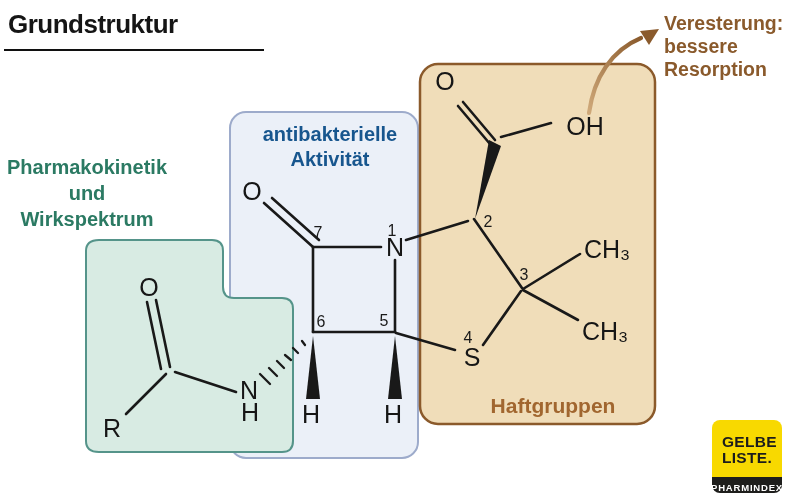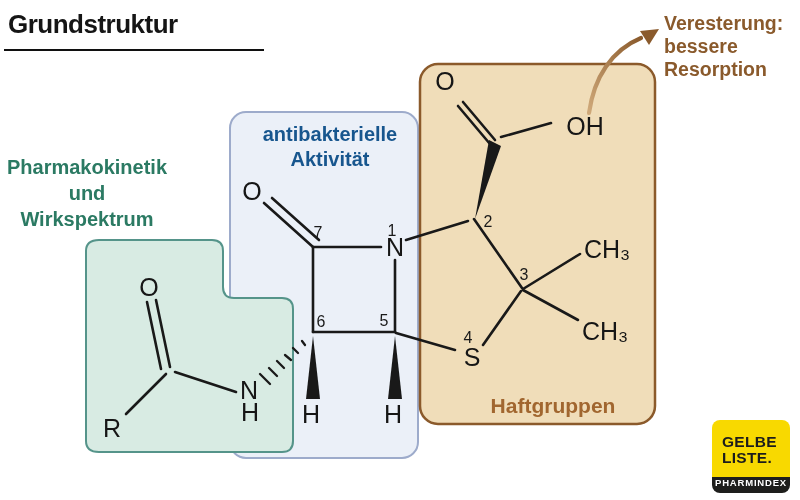--- a/index.html
+++ b/index.html
@@ -6,24 +6,24 @@
   body{font-family:"Liberation Sans",sans-serif;background:#ffffff;}
   .canvas{position:relative;width:800px;height:500px;background:#ffffff;overflow:hidden;}
   .title-block{position:absolute;left:8px;top:4px;color:#151515;}
   .title-line{font-size:26px;font-weight:bold;line-height:40px;letter-spacing:-0.5px;}
   .title-underline{width:260px;height:2px;background:#101010;margin-top:5px;margin-left:-4px;}
   svg{position:absolute;left:0;top:0;}
   svg text{font-family:"Liberation Sans","DejaVu Sans",sans-serif;}
   .atom{font-size:25px;fill:#161616;}
   .num{font-size:16px;fill:#1a1a1a;}
   .ann{font-weight:bold;}
-  .logo{position:absolute;left:712px;top:420px;width:78px;height:73px;}
+  .logo{position:absolute;left:712px;top:420px;width:70px;height:73px;}
   .logo-yellow{height:57px;border-radius:8px 8px 0 0;padding:14px 0 0 10px;box-sizing:border-box;}
   .logo-line{font-size:15.5px;font-weight:bold;color:#1c1c1c;line-height:16px;letter-spacing:0.3px;}
-  .logo-black{height:16px;background:#1e1e1c;border-radius:0 0 8px 8px;display:flex;align-items:flex-start;justify-content:center;}
+  .logo-black{height:16px;background:#1e1e1c;border-radius:0 0 8px 8px;display:flex;align-items:flex-end;justify-content:center;}
   .logo-tagline{font-size:9.5px;font-weight:bold;color:#ffffff;letter-spacing:0.8px;}
 </style>
 </head>
 <body>
 
 <div class="canvas">
 
   <svg width="800" height="500" viewBox="0 0 800 500">
     <defs>
       <linearGradient id="arrowGrad" x1="0" y1="1" x2="1" y2="0">

